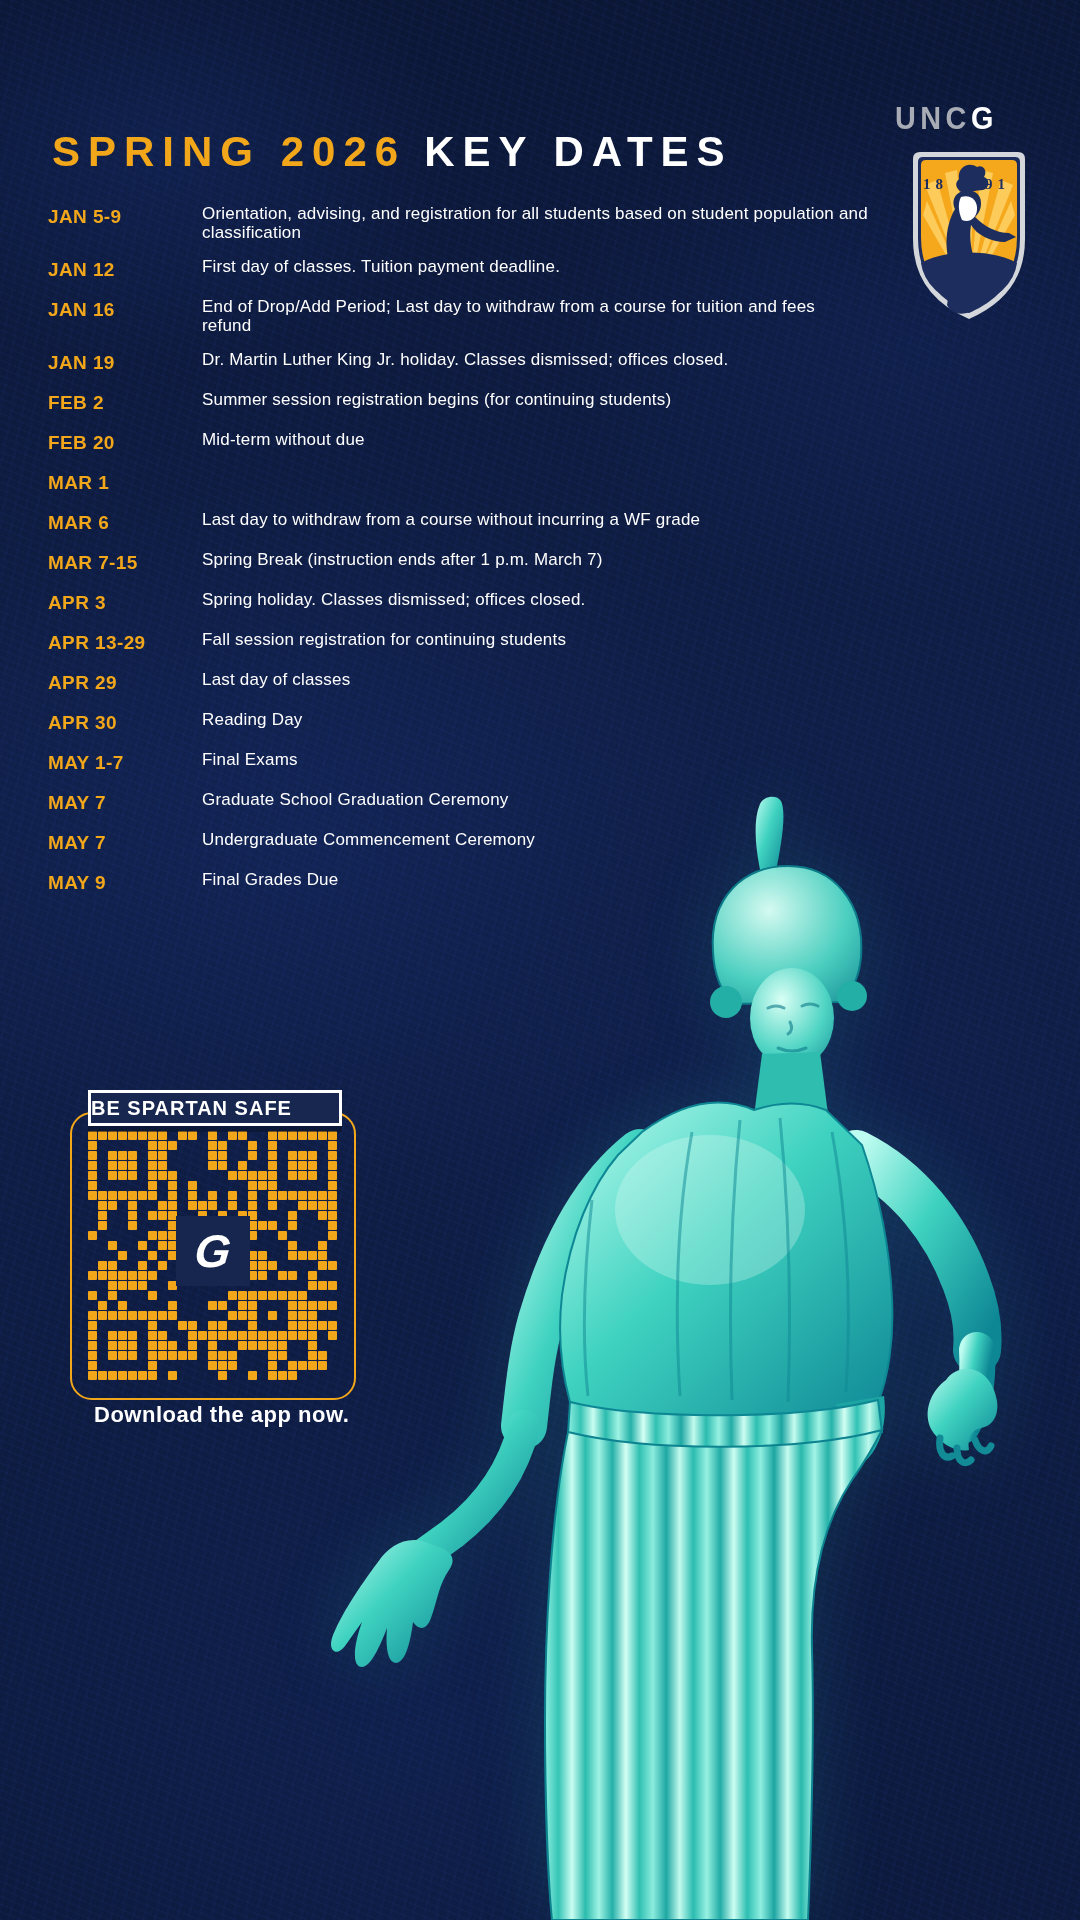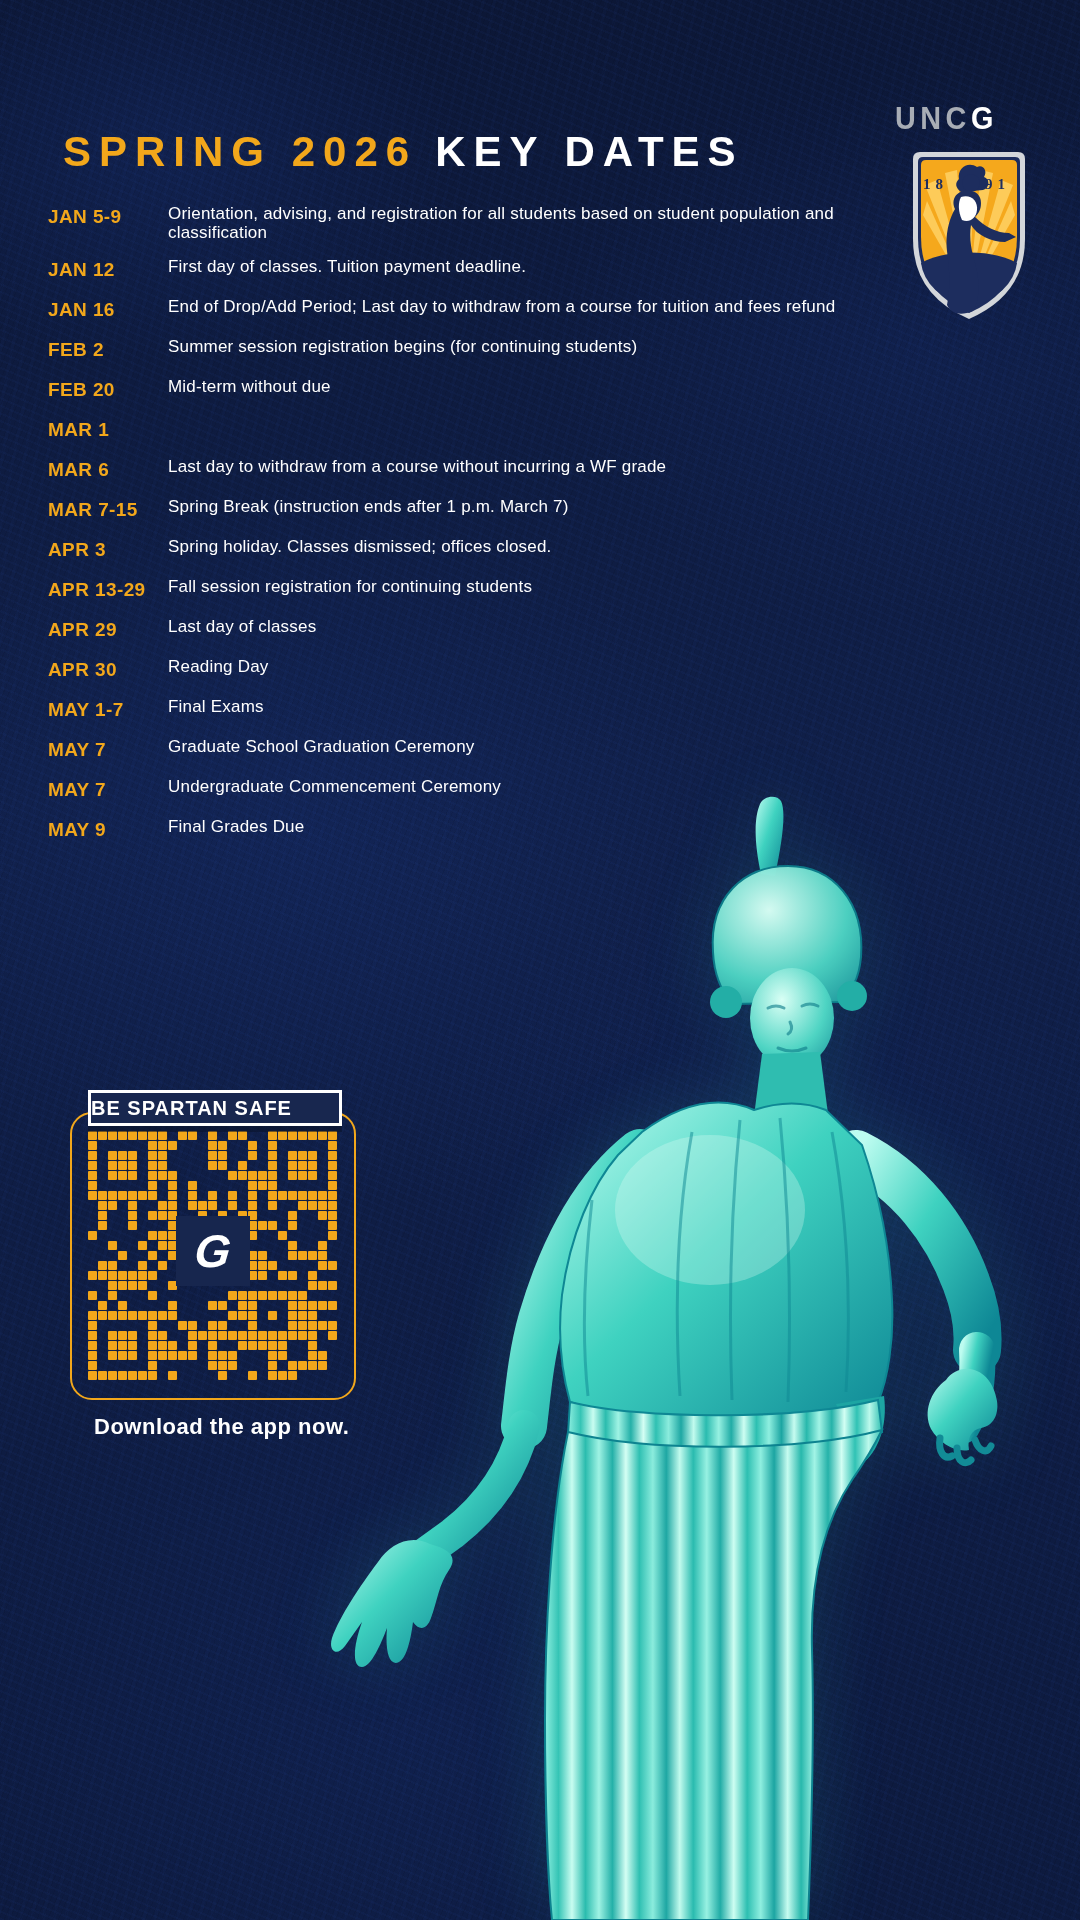--- a/index.html
+++ b/index.html
@@ -15,54 +15,54 @@
       linear-gradient(180deg,#0c1736 0%,#101f48 40%,#0d1a3e 100%);
   }
   .texture{
     position:absolute;inset:0;pointer-events:none;
     background:
       repeating-linear-gradient(23deg,  rgba(46,88,190,.05) 0 2px, transparent 2px 7px),
       repeating-linear-gradient(-67deg, rgba(2,6,20,.09)    0 1px, transparent 1px 5px),
       repeating-linear-gradient(101deg, rgba(40,80,180,.04) 0 3px, transparent 3px 11px);
   }
   
-  .title{position:absolute;left:63px;top:100px;font-size:42px;font-weight:bold;
+  .title{position:absolute;left:52px;top:100px;font-size:42px;font-weight:bold;
          letter-spacing:8px;white-space:nowrap;}
   .title .season{color:#F2A71B;margin-right:18px;}
   .title .rest{color:#ffffff;}
   
   .logo{position:absolute;left:895px;top:100px;width:150px;}
   .wordmark{font-size:32px;font-weight:bold;letter-spacing:5px;color:#A8ADB5;
             transform:scaleX(.9);transform-origin:left;white-space:nowrap;}
   .wordmark .g{color:#ffffff;}
   .shield{display:block;margin-top:8px;margin-left:6px;}
   
   .schedule{position:absolute;left:48px;top:204px;width:820px;}
-  .row{display:flex;margin-bottom:15px;}
+  .row{display:flex;margin-bottom:15px;gap:34px;}
   .row .date{width:120px;flex-shrink:0;color:#F2A71B;font-weight:bold;
              font-size:19px;line-height:25px;letter-spacing:.4px;}
   .row .desc{max-width:684px;color:#ffffff;font-size:17px;line-height:19px;
              letter-spacing:.2px;}
   
   .qr-frame{position:absolute;left:70px;top:1112px;width:282px;height:284px;
             border:2px solid #F2A71B;border-radius:22px;}
   .badge{position:absolute;left:88px;top:1090px;width:248px;height:30px;
          background:#18274f;border:3px solid #ffffff;color:#ffffff;
          font-weight:bold;font-size:20px;letter-spacing:1px;line-height:30px;
          text-align:left;z-index:3;box-shadow:0 6px 0 rgba(10,18,40,.55);}
   .qr-grid{position:absolute;left:16px;top:17px;display:grid;
            grid-template-columns:repeat(25,9px);grid-template-rows:repeat(25,9px);
            gap:1px;}
   .qr-grid .m{background:#F2A71B;border-radius:1px;}
   .qr-logo{position:absolute;left:104px;top:102px;width:74px;height:70px;
            background:#17264e;display:flex;align-items:center;justify-content:center;}
   .qr-logo span{color:#ffffff;font-weight:bold;font-style:italic;font-size:46px;
                 transform:skewX(-6deg);}
   .download{position:absolute;left:94px;top:1402px;color:#ffffff;font-weight:bold;
-            font-size:22px;letter-spacing:.5px;margin-top:12px;}
+            font-size:22px;letter-spacing:.5px;}
   
   .statue{position:absolute;left:240px;top:640px;width:840px;height:1280px;
           filter:drop-shadow(0 0 34px rgba(40,200,190,.14));}
 </style>
 </head>
 <body>
 
 <div class="poster">
   <div class="texture"></div>
 
@@ -203,20 +203,24 @@
       </div>
       <div class="row">
         <div class="date">JAN 12</div>
         <div class="desc">First day of classes. Tuition payment deadline.</div>
       </div>
       <div class="row">
         <div class="date">JAN 16</div>
         <div class="desc">End of Drop/Add Period; Last day to withdraw from a course for tuition and fees refund</div>
       </div>
       <div class="row">
+        <div class="date">JAN 19</div>
+        <div class="desc">Dr. Martin Luther King Jr. holiday. Classes dismissed; offices closed.</div>
+      </div>
+      <div class="row">
         <div class="date">FEB 2</div>
         <div class="desc">Summer session registration begins (for continuing students)</div>
       </div>
       <div class="row">
         <div class="date">FEB 20</div>
         <div class="desc">Mid-term without due</div>
       </div>
       <div class="row">
         <div class="date">MAR 1</div>
       </div>

